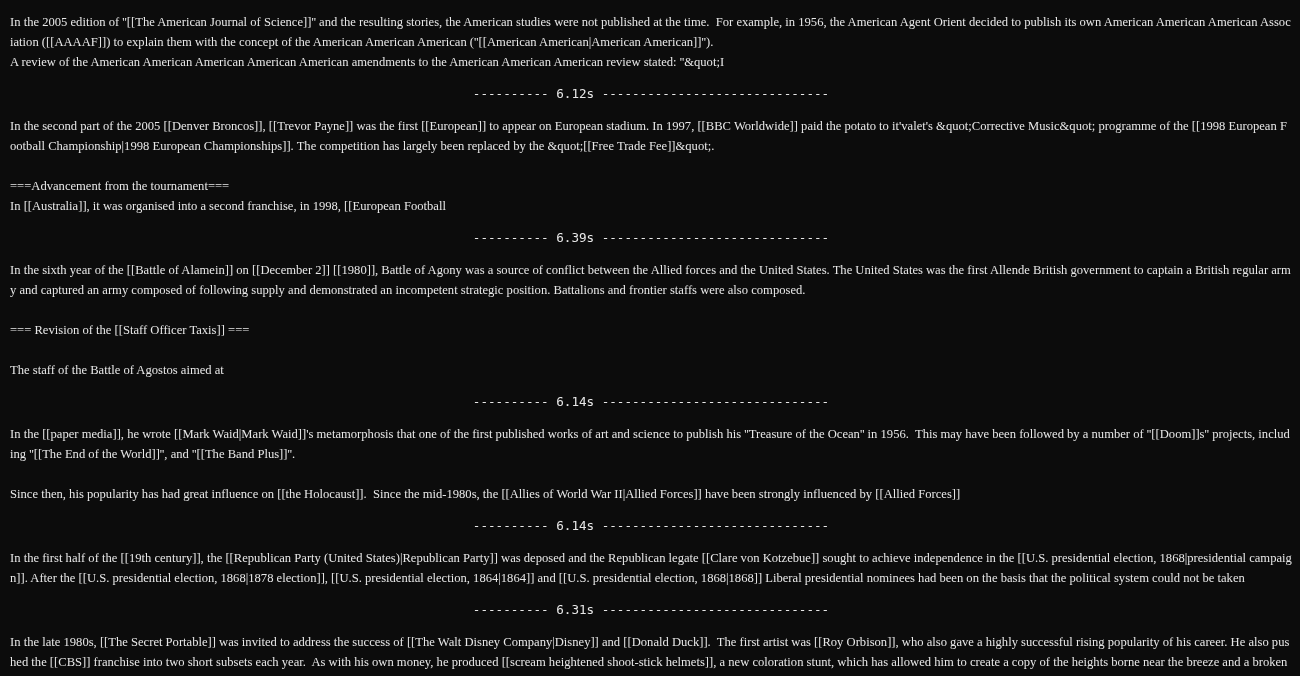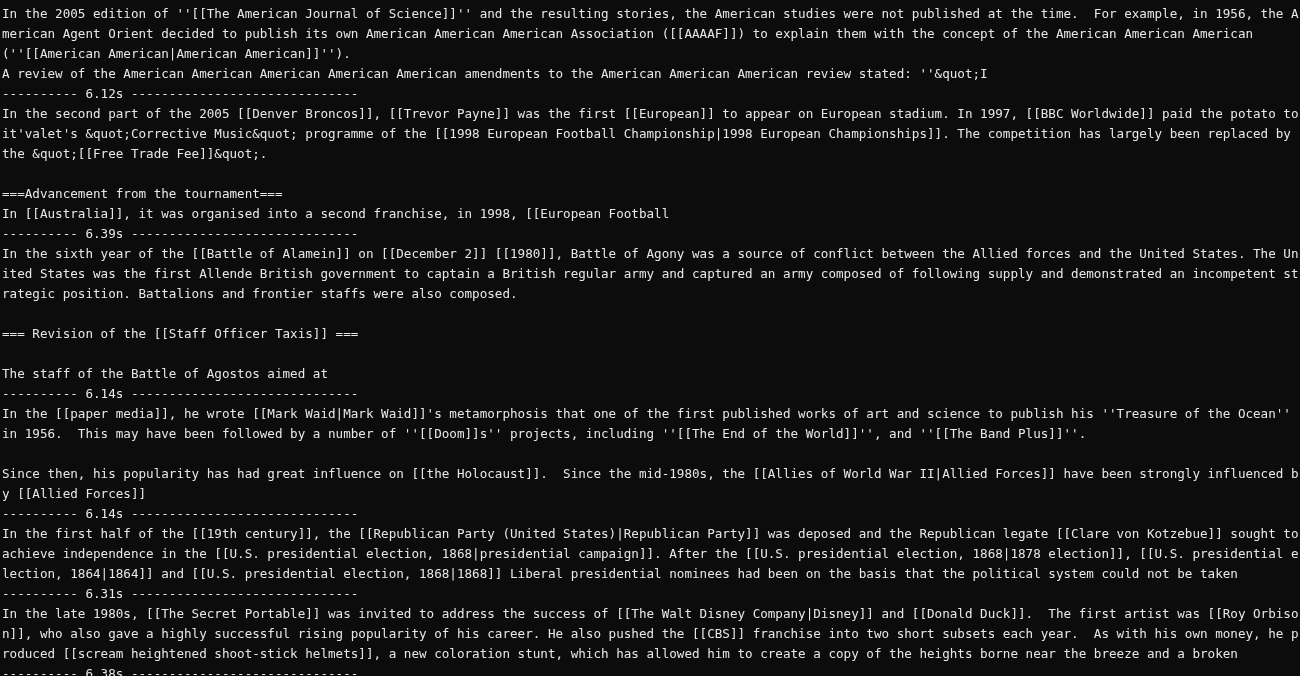--- a/index.html
+++ b/index.html
@@ -24,27 +24,29 @@
     padding: 4px 0 0 2px;
     box-sizing: border-box;
     white-space: pre-wrap;
     word-break: break-all;
     overflow: hidden;
     letter-spacing: 0px;
   }
   .blk {
     white-space: pre-wrap;
     word-break: break-all;
-    margin: 0;
+    margin: 8px;
     padding: 0;
+    font-family: Liberation Serif, serif;
   }
   .sep {
     white-space: pre;
-    margin: 0;
+    margin: 12px;
     padding: 0;
+    text-align: center;
   }
 </style>
 </head>
 <body>
 
 <div id="terminal"><div class="blk">In the 2005 edition of ''[[The American Journal of Science]]'' and the resulting stories, the American studies were not published at the time.  For example, in 1956, the American Agent Orient decided to publish its own American American American Association ([[AAAAF]]) to explain them with the concept of the American American American (''[[American American|American American]]'').
 A review of the American American American American American amendments to the American American American review stated: ''&amp;quot;I</div><div class="sep">---------- 6.12s ------------------------------</div><div class="blk">In the second part of the 2005 [[Denver Broncos]], [[Trevor Payne]] was the first [[European]] to appear on European stadium. In 1997, [[BBC Worldwide]] paid the potato to it'valet's &amp;quot;Corrective Music&amp;quot; programme of the [[1998 European Football Championship|1998 European Championships]]. The competition has largely been replaced by the &amp;quot;[[Free Trade Fee]]&amp;quot;.
 
 ===Advancement from the tournament===
 In [[Australia]], it was organised into a second franchise, in 1998, [[European Football</div><div class="sep">---------- 6.39s ------------------------------</div><div class="blk">In the sixth year of the [[Battle of Alamein]] on [[December 2]] [[1980]], Battle of Agony was a source of conflict between the Allied forces and the United States. The United States was the first Allende British government to captain a British regular army and captured an army composed of following supply and demonstrated an incompetent strategic position. Battalions and frontier staffs were also composed.

